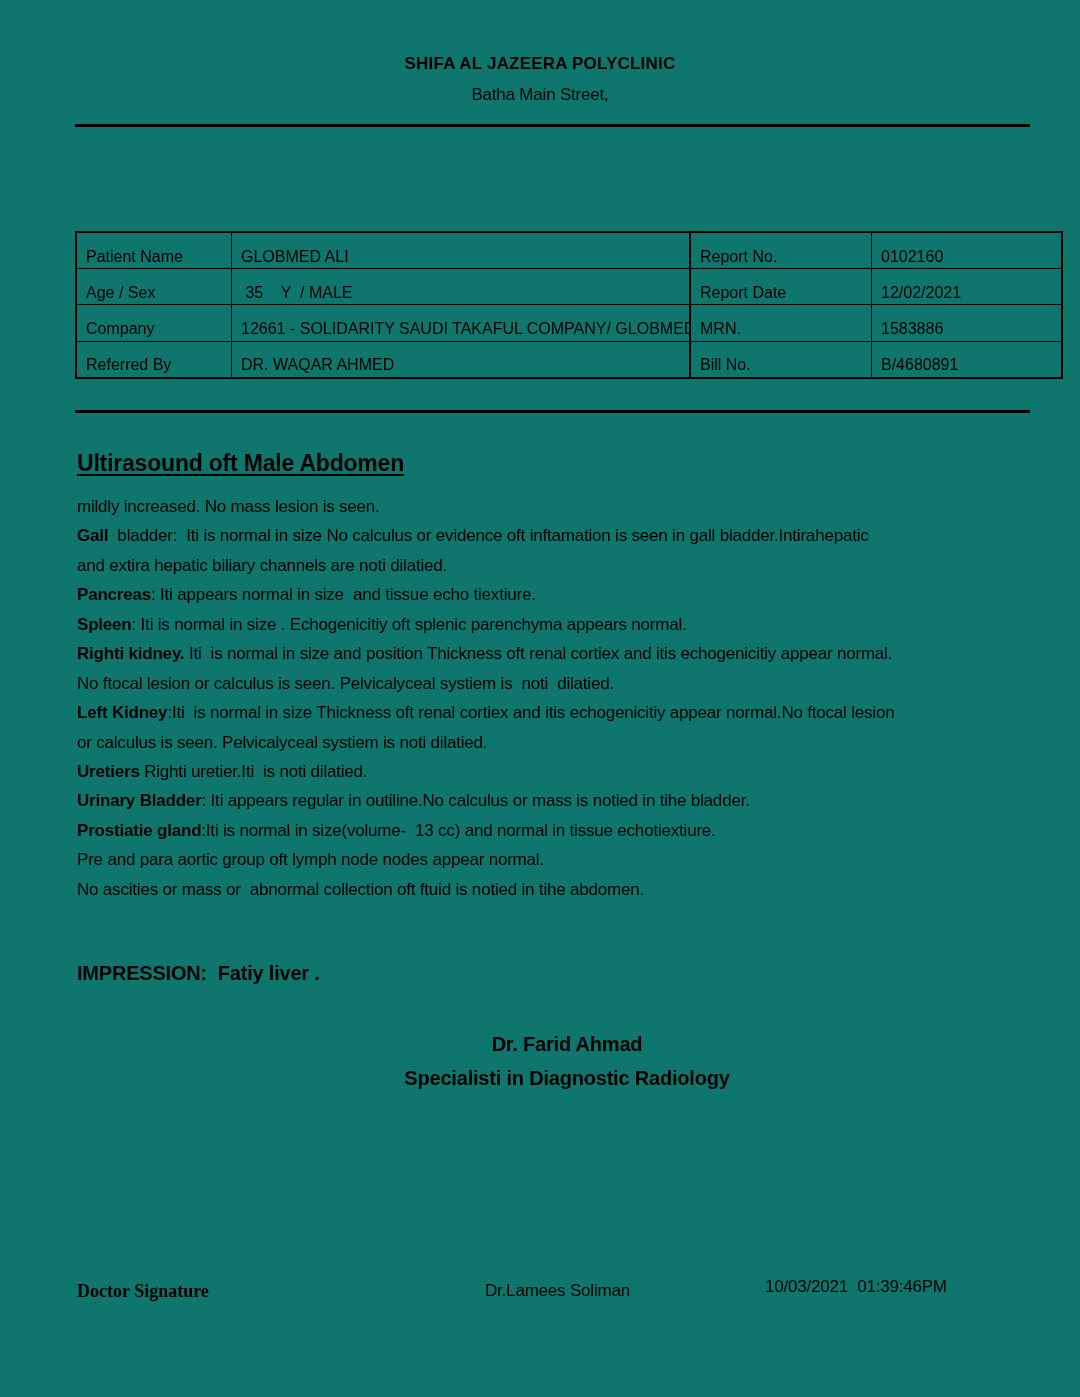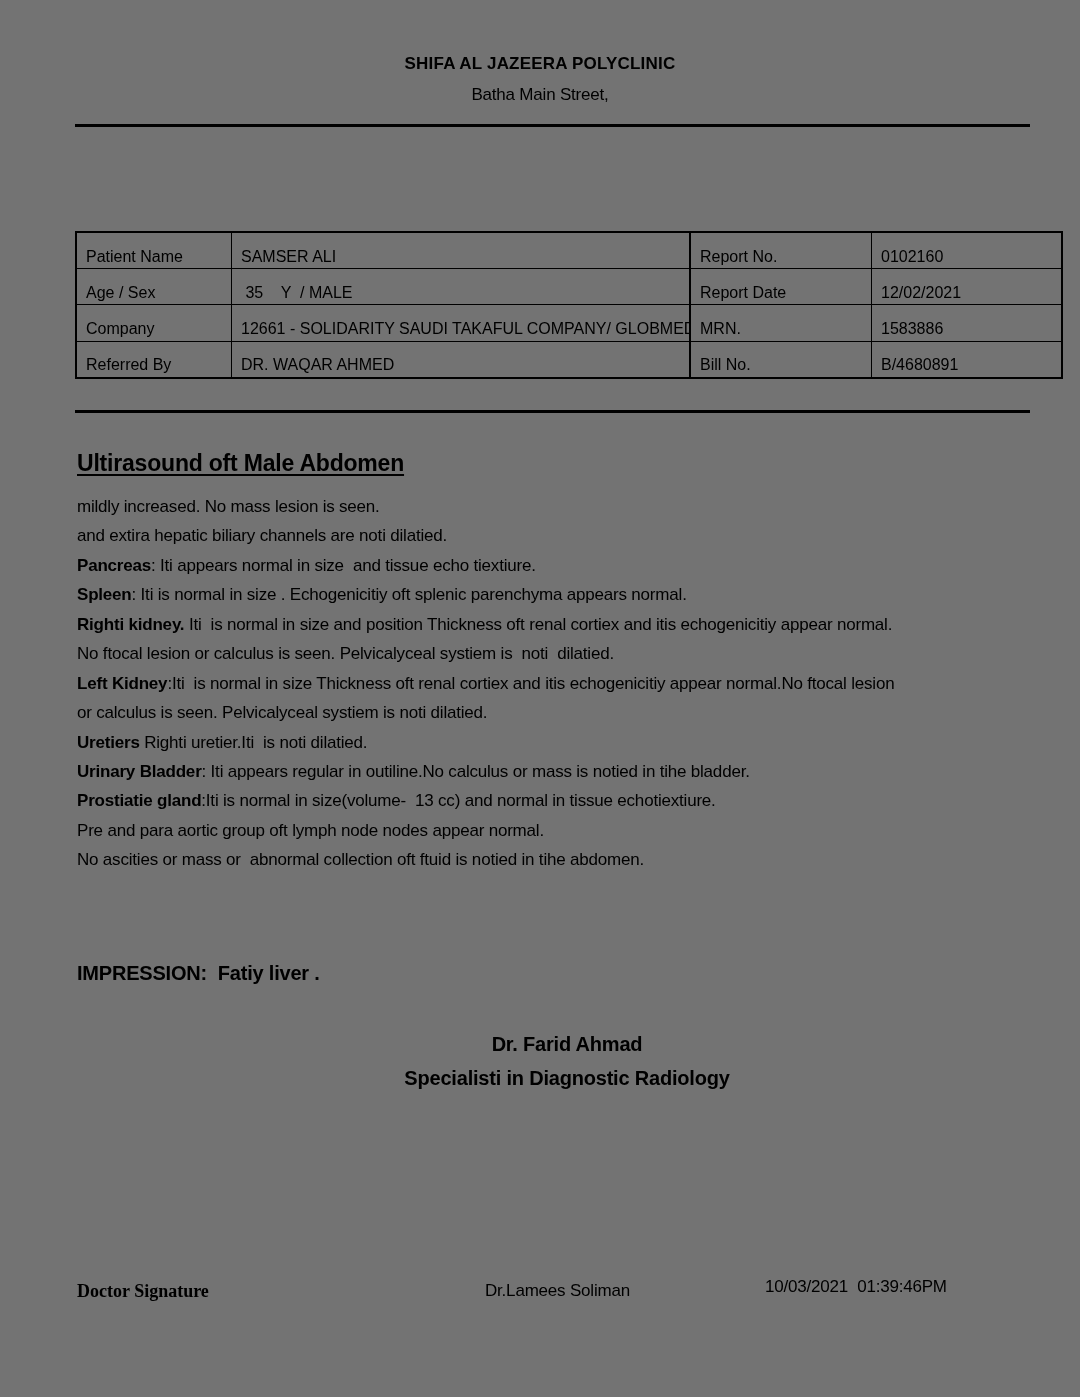--- a/index.html
+++ b/index.html
@@ -1,19 +1,19 @@
 <!DOCTYPE html>
 <html><head>
 <meta charset="utf-8">
 <style>
   html,body{margin:0;padding:0;background:#ffffff;}
   .page{
     position:relative;
     width:1080px;height:1397px;
-    background:#737373;
+    background:#0f766e;
     color:#000;
     font-family:"Liberation Sans",sans-serif;
     overflow:hidden;
   }
   .clinic-name{
     position:absolute;top:54px;left:0;width:1080px;
     text-align:center;font-weight:bold;font-size:17px;letter-spacing:0.2px;
   }
   .clinic-address{
     position:absolute;top:85px;left:0;width:1080px;
@@ -86,21 +86,21 @@
 
   <div class="clinic-name">SHIFA AL JAZEERA POLYCLINIC</div>
   <div class="clinic-address">Batha Main Street,</div>
 
   <div class="rule rule-top"></div>
 
   <table class="ptable">
     <tbody id="ptable-body">
         <tr>
           <td class="c0">Patient Name</td>
-          <td class="c1">SAMSER ALI</td>
+          <td class="c1">GLOBMED ALI</td>
           <td class="c2">Report No.</td>
           <td class="c3">0102160</td>
         </tr>
         <tr>
           <td class="c0">Age / Sex</td>
           <td class="c1"> 35    Y  / MALE</td>
           <td class="c2">Report Date</td>
           <td class="c3">12/02/2021</td>
         </tr>
         <tr>
@@ -117,20 +117,21 @@
         </tr>
       </tbody>
   </table>
 
   <div class="rule rule-mid"></div>
 
   <div class="rtitle">Ultirasound oft Male Abdomen</div>
 
   <div class="report-body" id="report-body">
       <div class="bodyline"><span>mildly increased. No mass lesion is seen.</span></div>
+      <div class="bodyline"><span class="b">Gall</span><span>  bladder:  Iti is normal in size No calculus or evidence oft inftamation is seen in gall bladder.Intirahepatic</span></div>
       <div class="bodyline"><span>and extira hepatic biliary channels are noti dilatied.</span></div>
       <div class="bodyline"><span class="b">Pancreas</span><span>: Iti appears normal in size  and tissue echo tiextiure.</span></div>
       <div class="bodyline"><span class="b">Spleen</span><span>: Iti is normal in size . Echogenicitiy oft splenic parenchyma appears normal.</span></div>
       <div class="bodyline"><span class="b">Righti kidney.</span><span> Iti  is normal in size and position Thickness oft renal cortiex and itis echogenicitiy appear normal.</span></div>
       <div class="bodyline"><span>No ftocal lesion or calculus is seen. Pelvicalyceal systiem is  noti  dilatied.</span></div>
       <div class="bodyline"><span class="b">Left Kidney</span><span>:Iti  is normal in size Thickness oft renal cortiex and itis echogenicitiy appear normal.No ftocal lesion</span></div>
       <div class="bodyline"><span>or calculus is seen. Pelvicalyceal systiem is noti dilatied.</span></div>
       <div class="bodyline"><span class="b">Uretiers</span><span> Righti uretier.Iti  is noti dilatied.</span></div>
       <div class="bodyline"><span class="b">Urinary Bladder</span><span>: Iti appears regular in outiline.No calculus or mass is notied in tihe bladder.</span></div>
       <div class="bodyline"><span class="b">Prostiatie gland</span><span>:Iti is normal in size(volume-  13 cc) and normal in tissue echotiextiure.</span></div>

